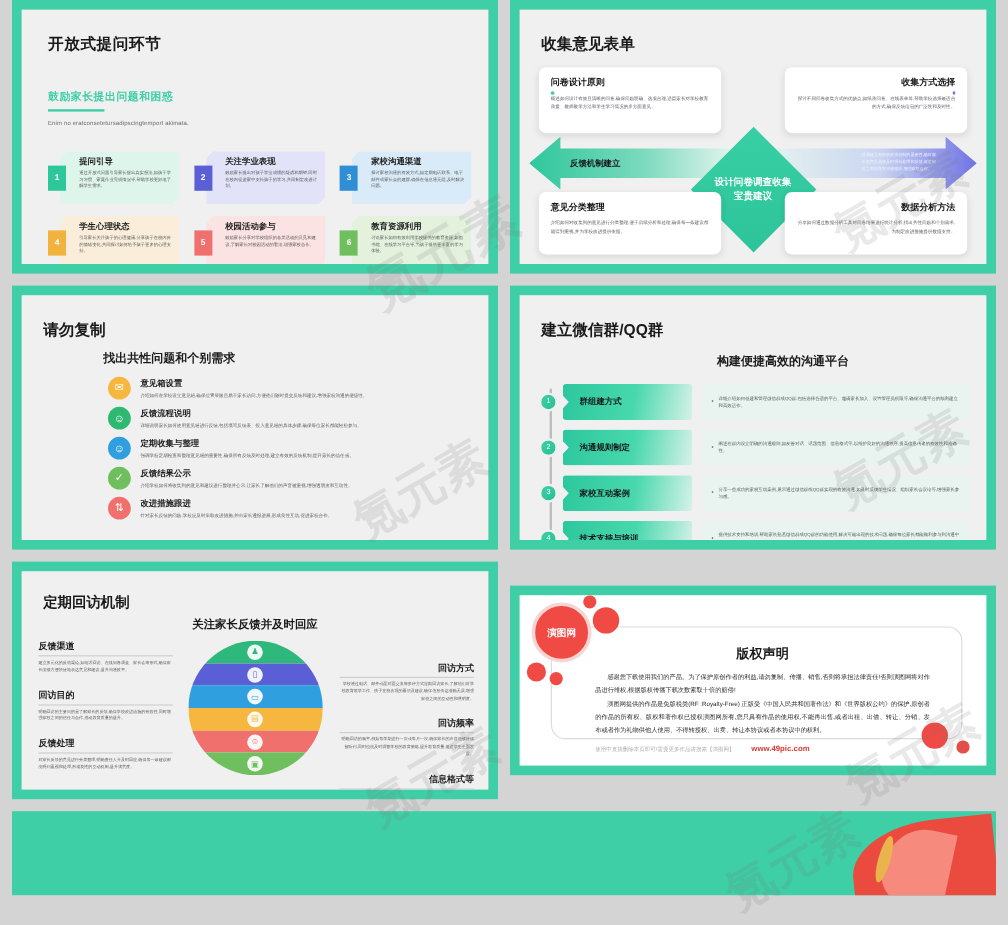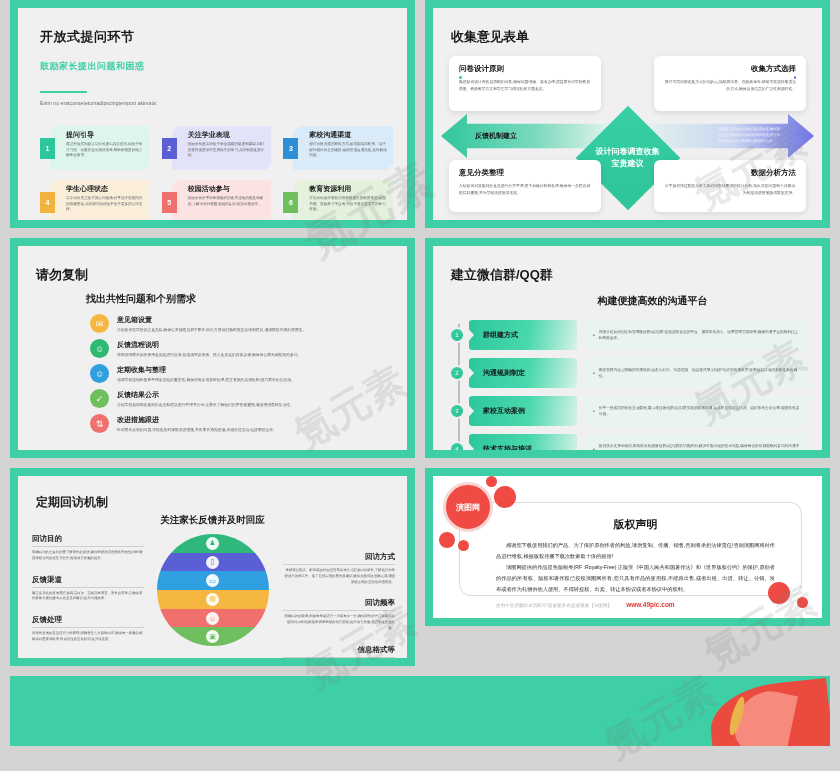--- a/index.html
+++ b/index.html
@@ -3,21 +3,21 @@
 <meta charset="utf-8">
 <style>
   * { box-sizing: border-box; margin: 0; padding: 0; }
   html, body {
     width: 840px; height: 771px;
     background: #d4d4d4;
     font-family: "Liberation Sans", "DejaVu Sans", sans-serif;
     overflow: hidden;
   }
   .deck { width: 840px; height: 771px; position: relative; }
-  .row { display: flex; gap: 10px; padding: 0 10px; }
+  .row { display: flex; gap: 10px; padding: 0 10px; align-items: center; }
   .row + .row { margin-top: 10px; }
 
   .slide {
     width: 405px;
     background: #3ecfa6;
     padding: 8px;
     position: relative;
     overflow: hidden;
   }
   .slide-inner {
@@ -37,21 +37,21 @@
 
   .slide-title {
     font-weight: bold;
     color: #1a1a1a;
     position: absolute;
   }
 
   
   .s1 .slide-title { font-size: 13px; left: 22px; top: 20px; letter-spacing: .5px; }
   .s1-sub {
-    position: absolute; left: 22px; top: 52px;
+    position: absolute; left: 22px; top: 66px;
     font-size: 9px; font-weight: bold; color: #3ecfa6; letter-spacing: .5px;
   }
   .s1-rule {
     position: absolute; left: 22px; top: 83px; width: 47px; height: 1.5px;
     background: #3ecfa6;
   }
   .s1-lorem {
     position: absolute; left: 22px; top: 92px;
     font-size: 5px; color: #6b6b6b; letter-spacing: .1px;
   }
@@ -486,26 +486,26 @@
             </div>
             <div class="s5-band" style="background: rgb(240, 112, 109);">
               <div class="s5-band-icon" style="color:#f0706d">☺</div>
             </div>
             <div class="s5-band" style="background: rgb(111, 191, 94);">
               <div class="s5-band-icon" style="color:#6fbf5e">▣</div>
             </div>
           </div>
         <div class="s5-col left" id="s5left">
             <div class="s5-blk">
+              <div class="s5-blk-h">反馈渠道</div>
+              <div class="s5-blk-p">建立多元化的反馈渠道,如电话回访、在线问卷调查、家长会等形式,确保家长能够方便快捷地表达意见和建议,提升沟通效率。</div>
+            </div>
+            <div class="s5-blk">
               <div class="s5-blk-h">回访目的</div>
               <div class="s5-blk-p">明确回访的主要目的是了解家长的反馈,确保学校改进措施的有效性,同时增强家校之间的信任与合作,推动教育质量的提升。</div>
-            </div>
-            <div class="s5-blk">
-              <div class="s5-blk-h">反馈渠道</div>
-              <div class="s5-blk-p">建立多元化的反馈渠道,如电话回访、在线问卷调查、家长会等形式,确保家长能够方便快捷地表达意见和建议,提升沟通效率。</div>
             </div>
             <div class="s5-blk">
               <div class="s5-blk-h">反馈处理</div>
               <div class="s5-blk-p">对家长反馈的意见进行分类整理,明确责任人并及时回应,确保每一条建议都能得到重视和处理,形成良性的互动机制,提升满意度。</div>
             </div>
           </div>
         <div class="s5-col right" id="s5right">
             <div class="s5-blk">
               <div class="s5-blk-h">回访方式</div>
               <div class="s5-blk-p">学校通过电话、邮件或面对面交流等多种方式定期回访家长,了解他们对学校教育教学工作、孩子在校表现的看法及建议,确保信息传达准确无误,增强家校之间的互动性和透明度。</div>

